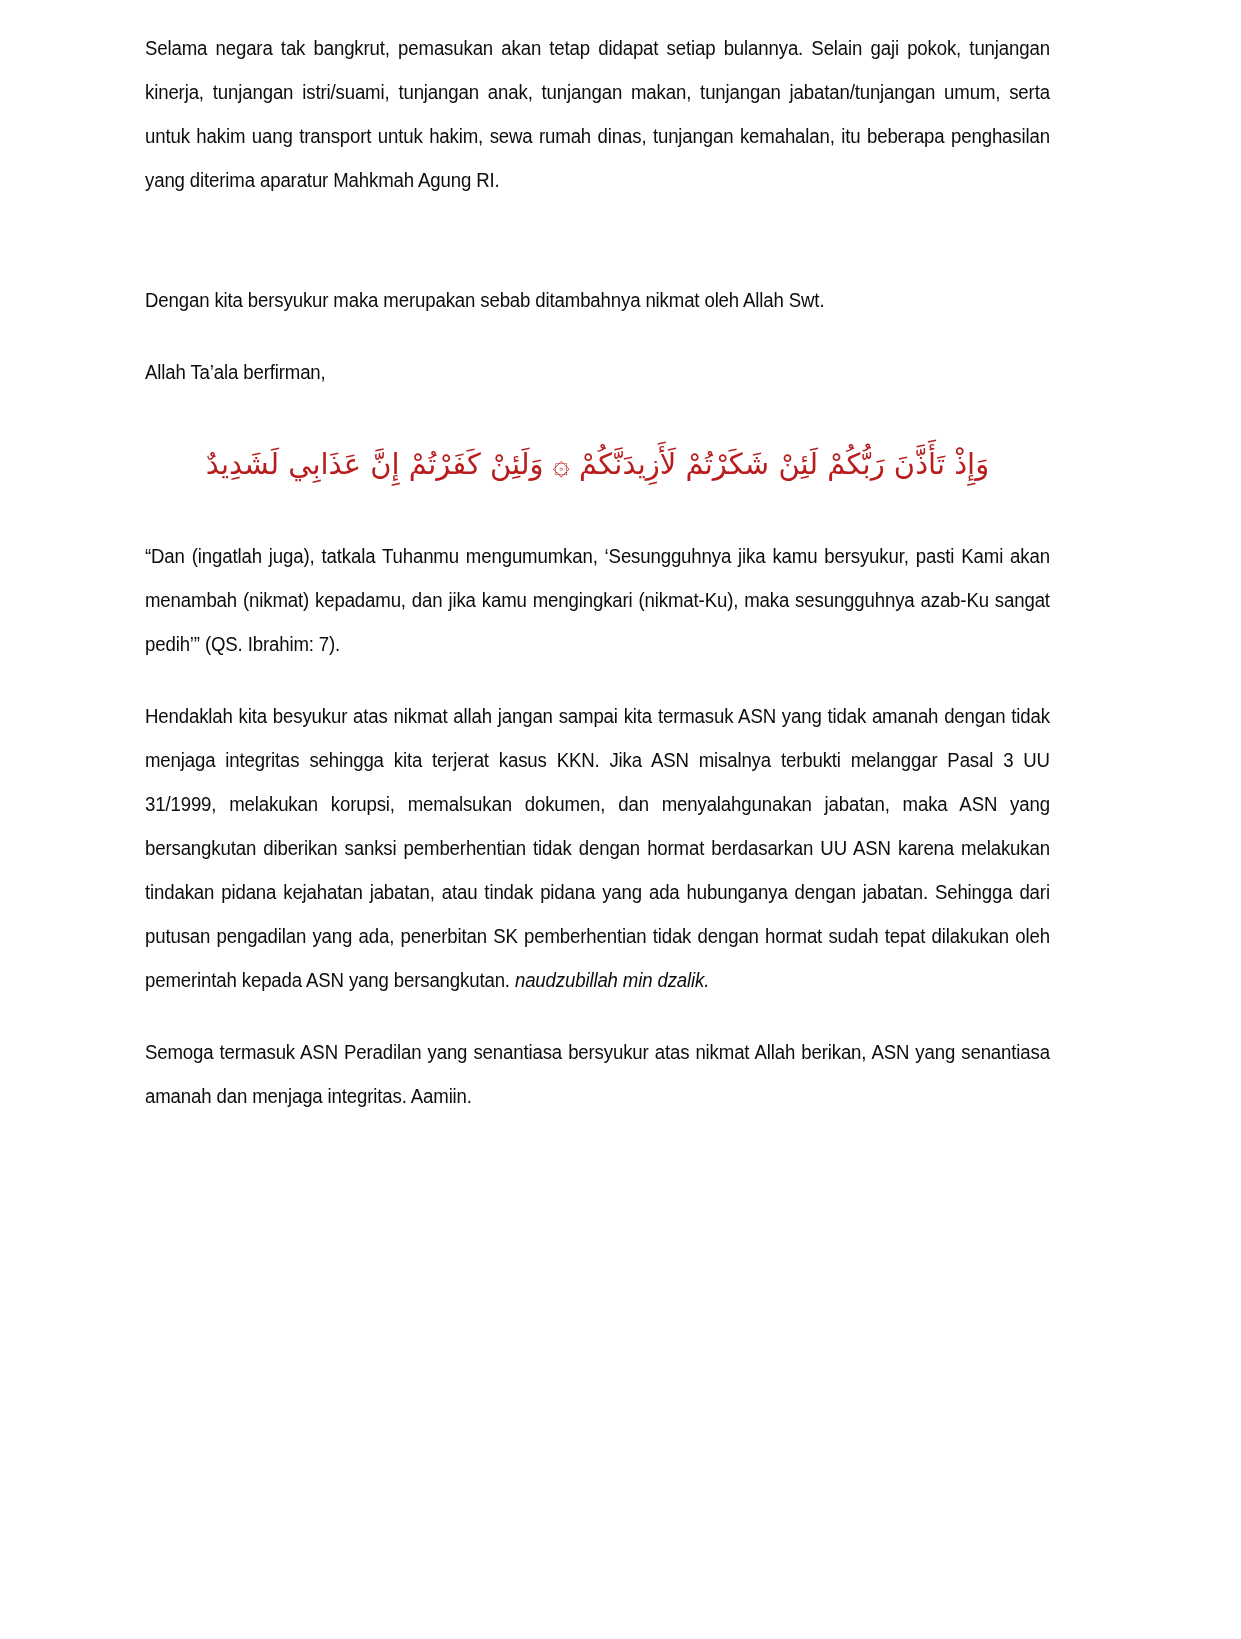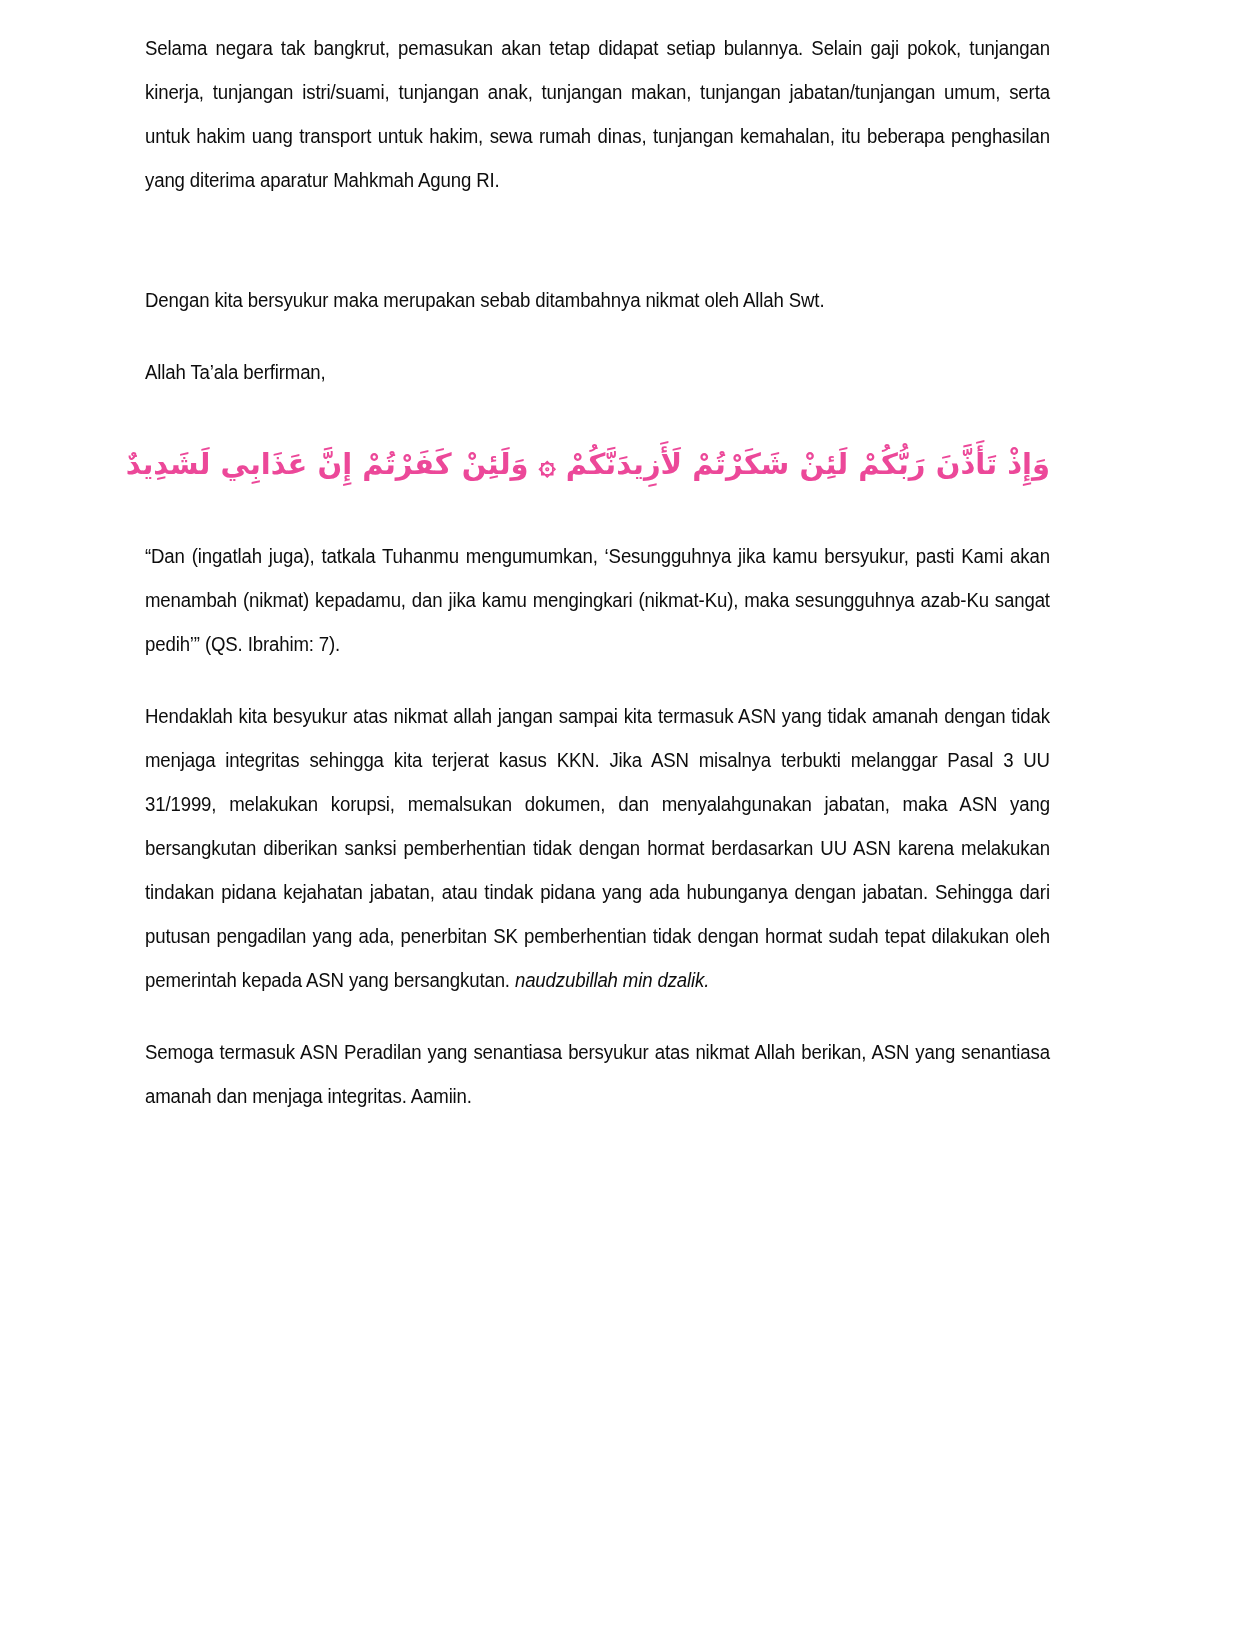--- a/index.html
+++ b/index.html
@@ -44,23 +44,22 @@
   .gap-l  { height: 40px; }
   .gap-m  { height: 28px; }
 
   .arabic {
     margin: 0;
     direction: rtl;
     text-align: center;
     font-family: "DejaVu Sans", "Liberation Sans", sans-serif;
     font-size: 29px;
     line-height: 60px;
-    color: #ec4899;
+    color: #b91c1c;
     white-space: nowrap;
-    font-weight: bold;
   }
 
   .italic { font-style: italic; }
 
   
   .page::after {
     content: "";
     position: absolute;
     inset: 0;
     pointer-events: none;

